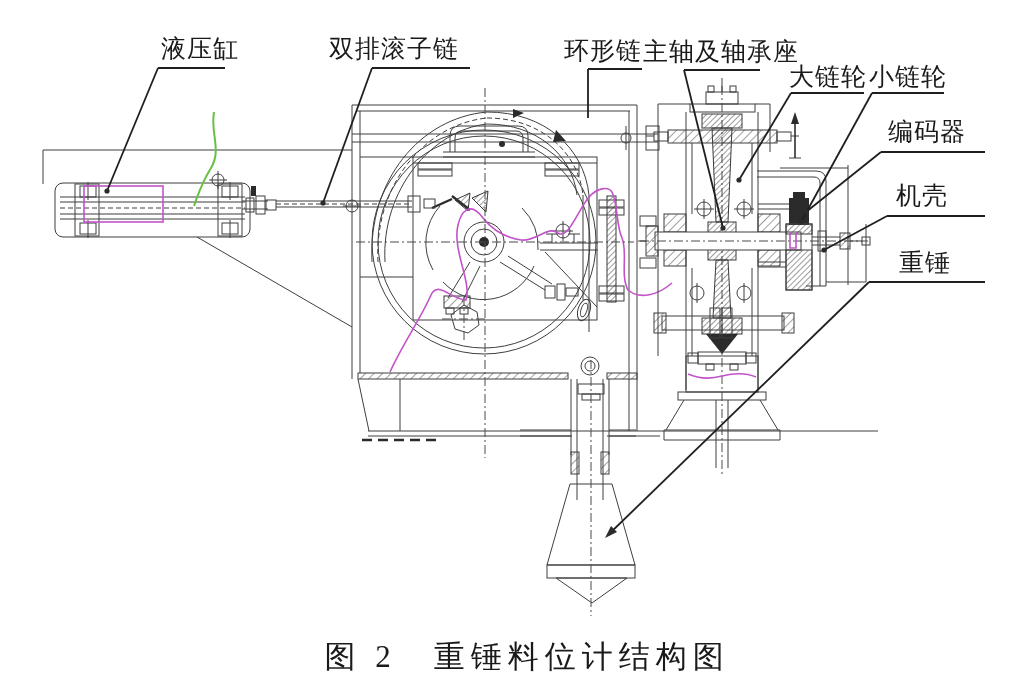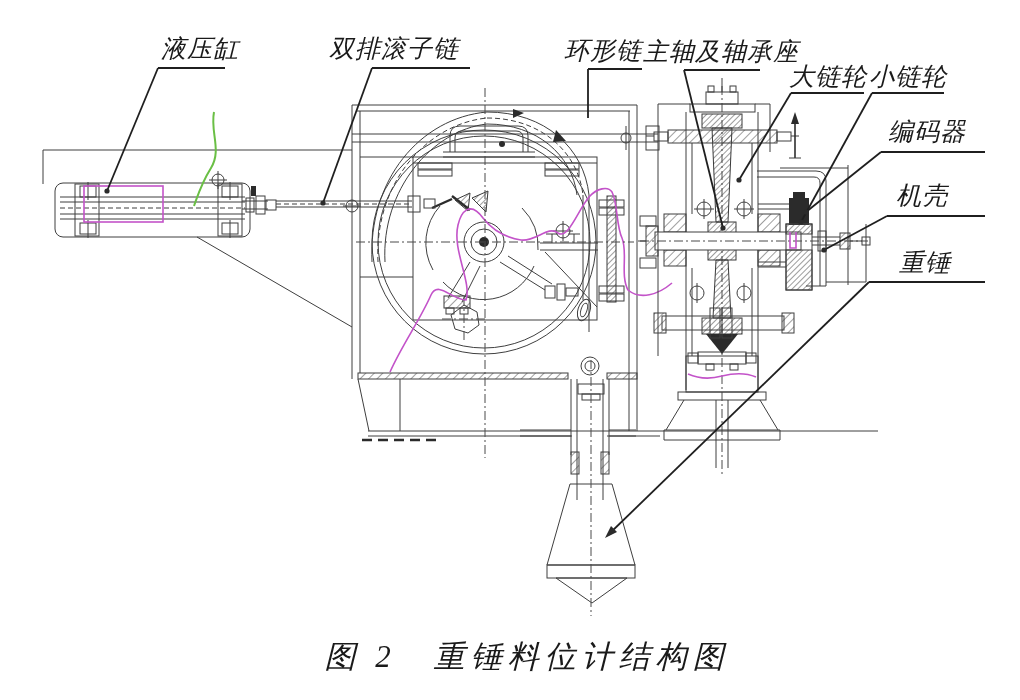--- a/index.html
+++ b/index.html
@@ -1,17 +1,17 @@
 <!DOCTYPE html>
 <html><head>
 <meta charset="utf-8">
 <style>
   html,body{margin:0;padding:0;background:#ffffff;}
   .page{position:relative;width:1020px;height:700px;background:#ffffff;overflow:hidden;
-        font-family:"Liberation Serif","DejaVu Serif",serif;font-style:italic;}
+        font-family:"Liberation Serif","DejaVu Serif",serif;}
   svg{position:absolute;left:0;top:0;}
   .ln{stroke:#3f3f3f;stroke-width:1;fill:none;}
   .ln2{stroke:#2e2e2e;stroke-width:1.6;fill:none;}
   .thick{stroke:#2b2b2b;stroke-width:2.4;fill:none;}
   .dash{stroke:#4a4a4a;stroke-width:1;fill:none;stroke-dasharray:9 3 2 3;}
   .chain{stroke:#3f3f3f;stroke-width:1;fill:none;stroke-dasharray:5 3;}
   .fillD{fill:#2b2b2b;stroke:none;}
   .lead{stroke:#1f1f1f;stroke-width:1.8;fill:none;}
   .lbl{font-family:"Liberation Serif","DejaVu Serif",serif;font-size:25px;fill:#1a1a1a;
        letter-spacing:1px;text-anchor:middle;}

